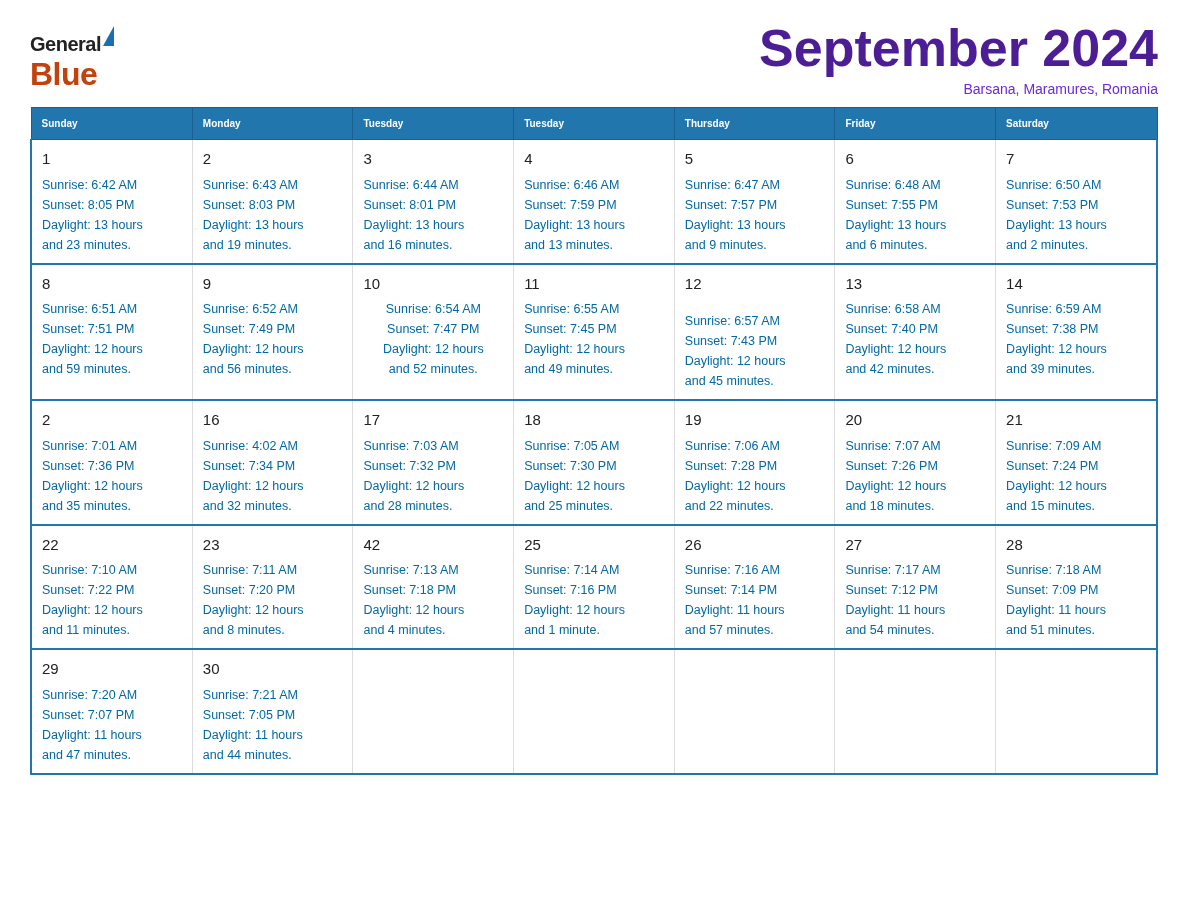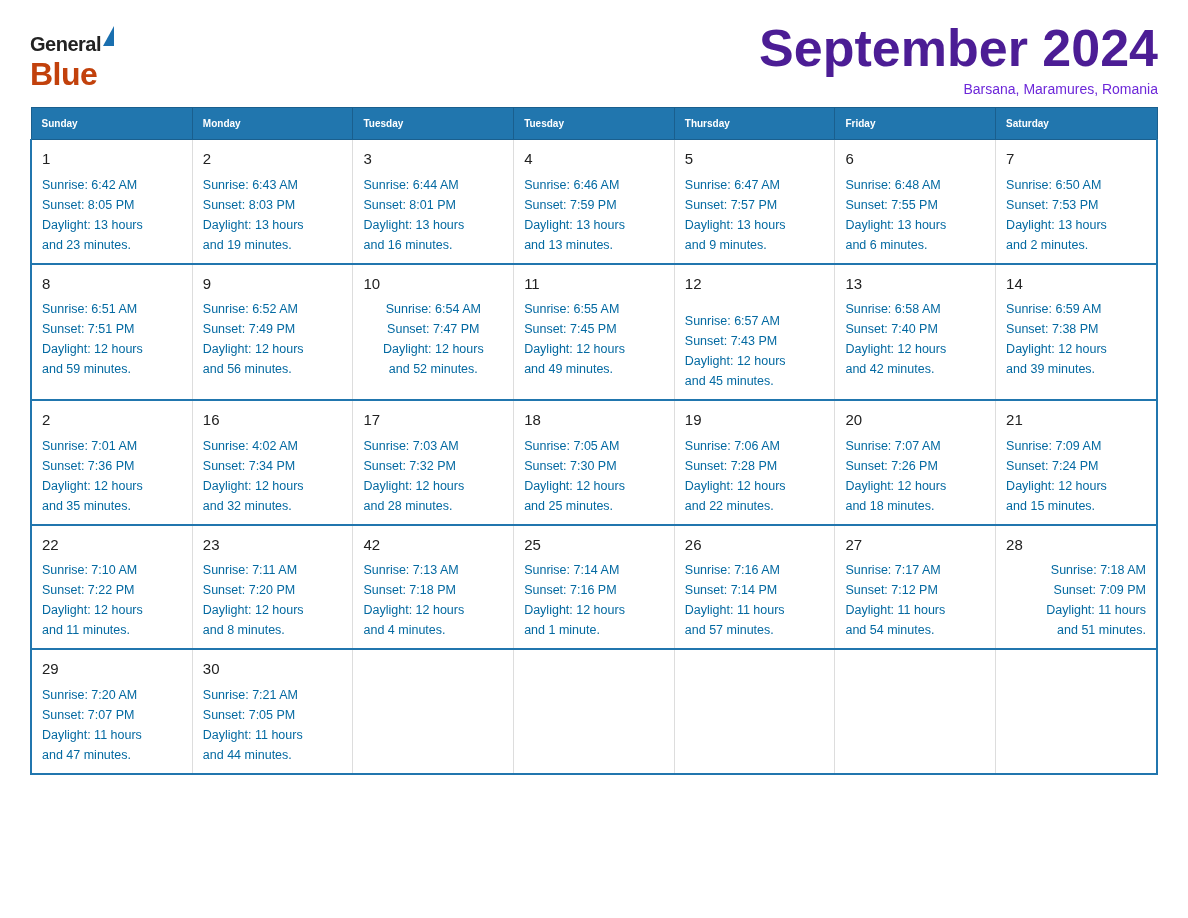--- a/index.html
+++ b/index.html
@@ -323,21 +323,21 @@
         </td>
         <td>
           <span class="day-number">27</span>
           <div class="day-info" style="white-space: pre-line;">Sunrise: 7:17 AM
 Sunset: 7:12 PM
 Daylight: 11 hours
 and 54 minutes.</div>
         </td>
         <td>
           <span class="day-number">28</span>
-          <div class="day-info" style="white-space: pre-line; text-align: right;">Sunrise: 7:18 AM
+          <div class="day-info" style="white-space: pre-line;">Sunrise: 7:18 AM
 Sunset: 7:09 PM
 Daylight: 11 hours
 and 51 minutes.</div>
         </td>
       </tr>
       <tr>
         <td>
           <span class="day-number">29</span>
           <div class="day-info" style="white-space: pre-line;">Sunrise: 7:20 AM
 Sunset: 7:07 PM

